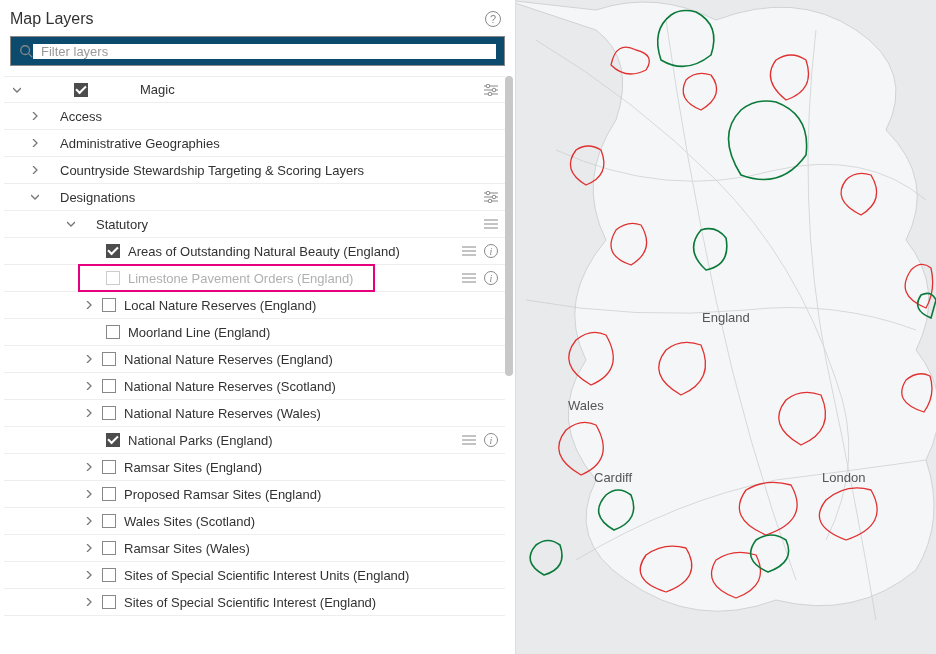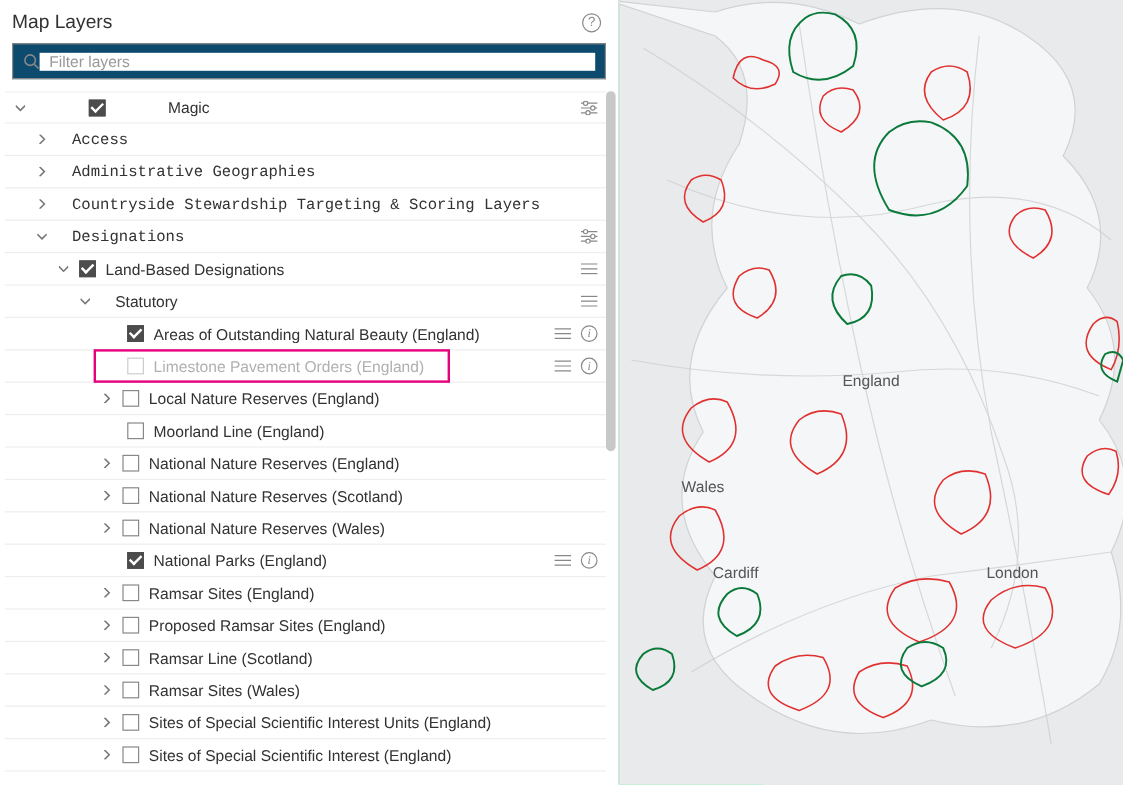--- a/index.html
+++ b/index.html
@@ -27,21 +27,21 @@
 .cb.disabled { border-color: #ccc; }
 .spacer { width: 18px; flex-shrink: 0; }
 .label { flex: 1; font-size: 13px; color: #323232; white-space: nowrap; overflow: hidden; text-overflow: ellipsis; }
 .label.muted { color: #b0b0b0; }
 .actions { display: flex; align-items: center; gap: 6px; color: #888; flex-shrink: 0; }
 .menu-icon, .info-icon, .sliders-icon { width: 16px; display: flex; align-items: center; justify-content: center; cursor: pointer; }
 .info-icon .circ { width: 14px; height: 14px; border: 1px solid #888; border-radius: 50%; display: flex; align-items: center; justify-content: center; font-size: 10px; font-style: italic; font-family: Georgia, serif; }
 .highlight { position: relative; }
 .highlight::before { content: ""; position: absolute; left: 74px; right: 130px; top: -1px; bottom: -1px; border: 2px solid #e6007e; pointer-events: none; }
 .indent-0 { padding-left: 6px; }
-.indent-1 { padding-left: 24px; font-family: Liberation Mono, monospace; }
+.indent-1 { padding-left: 24px; }
 .indent-2 { padding-left: 42px; }
 .indent-3 { padding-left: 60px; }
 .indent-4 { padding-left: 78px; }
 .map { flex: 1; position: relative; background: #86efac; overflow: hidden; }
 .map svg { width: 100%; height: 100%; }
 .map-label { position: absolute; font-size: 13px; color: #555; font-weight: 500; pointer-events: none; }
 </style>
 </head>
 <body>
 
@@ -127,181 +127,163 @@
                 <line x1="0" y1="2" x2="14" y2="2" stroke="#888"></line>
                 <circle cx="4" cy="2" r="1.8" fill="#fff" stroke="#888"></circle>
                 <line x1="0" y1="6" x2="14" y2="6" stroke="#888"></line>
                 <circle cx="10" cy="6" r="1.8" fill="#fff" stroke="#888"></circle>
                 <line x1="0" y1="10" x2="14" y2="10" stroke="#888"></line>
                 <circle cx="6" cy="10" r="1.8" fill="#fff" stroke="#888"></circle>
               </svg>
             </span>
           </span>
         </div>
-        <div class="row indent-2">
+        <div class="row indent-3">
           <span class="chev">
             <svg width="8" height="8" viewBox="0 0 8 8">
               <path d="M0 2 L4 6 L8 2" fill="none" stroke="#777" stroke-width="1.3"></path>
             </svg>
           </span>
-          <span class="cb checked"></span>
-          <span class="label">Land-Based Designations</span>
+          <span class="spacer"></span>
+          <span class="label">Statutory</span>
           <span class="actions">
             <span class="menu-icon">
               <svg width="14" height="10" viewBox="0 0 14 10">
                 <line x1="0" y1="1" x2="14" y2="1" stroke="#888"></line>
                 <line x1="0" y1="5" x2="14" y2="5" stroke="#888"></line>
                 <line x1="0" y1="9" x2="14" y2="9" stroke="#888"></line>
               </svg>
             </span>
           </span>
         </div>
-        <div class="row indent-3">
-          <span class="chev">
-            <svg width="8" height="8" viewBox="0 0 8 8">
-              <path d="M0 2 L4 6 L8 2" fill="none" stroke="#777" stroke-width="1.3"></path>
-            </svg>
-          </span>
-          <span class="spacer"></span>
-          <span class="label">Statutory</span>
+        <div class="row indent-4">
+          <span class="spacer"></span>
+          <span class="cb checked"></span>
+          <span class="label">Areas of Outstanding Natural Beauty (England)</span>
           <span class="actions">
             <span class="menu-icon">
               <svg width="14" height="10" viewBox="0 0 14 10">
                 <line x1="0" y1="1" x2="14" y2="1" stroke="#888"></line>
                 <line x1="0" y1="5" x2="14" y2="5" stroke="#888"></line>
                 <line x1="0" y1="9" x2="14" y2="9" stroke="#888"></line>
               </svg>
             </span>
-          </span>
-        </div>
-        <div class="row indent-4">
-          <span class="spacer"></span>
-          <span class="cb checked"></span>
-          <span class="label">Areas of Outstanding Natural Beauty (England)</span>
+            <span class="info-icon">
+              <span class="circ">i</span>
+            </span>
+          </span>
+        </div>
+        <div class="row indent-4 highlight">
+          <span class="spacer"></span>
+          <span class="cb disabled"></span>
+          <span class="label muted">Limestone Pavement Orders (England)</span>
           <span class="actions">
             <span class="menu-icon">
               <svg width="14" height="10" viewBox="0 0 14 10">
                 <line x1="0" y1="1" x2="14" y2="1" stroke="#888"></line>
                 <line x1="0" y1="5" x2="14" y2="5" stroke="#888"></line>
                 <line x1="0" y1="9" x2="14" y2="9" stroke="#888"></line>
               </svg>
             </span>
             <span class="info-icon">
               <span class="circ">i</span>
             </span>
           </span>
         </div>
-        <div class="row indent-4 highlight">
-          <span class="spacer"></span>
-          <span class="cb disabled"></span>
-          <span class="label muted">Limestone Pavement Orders (England)</span>
+        <div class="row indent-4">
+          <span class="chev">
+            <svg width="8" height="8" viewBox="0 0 8 8">
+              <path d="M2 0 L6 4 L2 8" fill="none" stroke="#777" stroke-width="1.3"></path>
+            </svg>
+          </span>
+          <span class="cb"></span>
+          <span class="label">Local Nature Reserves (England)</span>
+          <span class="actions"></span>
+        </div>
+        <div class="row indent-4">
+          <span class="spacer"></span>
+          <span class="cb"></span>
+          <span class="label">Moorland Line (England)</span>
+          <span class="actions"></span>
+        </div>
+        <div class="row indent-4">
+          <span class="chev">
+            <svg width="8" height="8" viewBox="0 0 8 8">
+              <path d="M2 0 L6 4 L2 8" fill="none" stroke="#777" stroke-width="1.3"></path>
+            </svg>
+          </span>
+          <span class="cb"></span>
+          <span class="label">National Nature Reserves (England)</span>
+          <span class="actions"></span>
+        </div>
+        <div class="row indent-4">
+          <span class="chev">
+            <svg width="8" height="8" viewBox="0 0 8 8">
+              <path d="M2 0 L6 4 L2 8" fill="none" stroke="#777" stroke-width="1.3"></path>
+            </svg>
+          </span>
+          <span class="cb"></span>
+          <span class="label">National Nature Reserves (Scotland)</span>
+          <span class="actions"></span>
+        </div>
+        <div class="row indent-4">
+          <span class="chev">
+            <svg width="8" height="8" viewBox="0 0 8 8">
+              <path d="M2 0 L6 4 L2 8" fill="none" stroke="#777" stroke-width="1.3"></path>
+            </svg>
+          </span>
+          <span class="cb"></span>
+          <span class="label">National Nature Reserves (Wales)</span>
+          <span class="actions"></span>
+        </div>
+        <div class="row indent-4">
+          <span class="spacer"></span>
+          <span class="cb checked"></span>
+          <span class="label">National Parks (England)</span>
           <span class="actions">
             <span class="menu-icon">
               <svg width="14" height="10" viewBox="0 0 14 10">
                 <line x1="0" y1="1" x2="14" y2="1" stroke="#888"></line>
                 <line x1="0" y1="5" x2="14" y2="5" stroke="#888"></line>
                 <line x1="0" y1="9" x2="14" y2="9" stroke="#888"></line>
               </svg>
             </span>
             <span class="info-icon">
               <span class="circ">i</span>
             </span>
           </span>
         </div>
         <div class="row indent-4">
           <span class="chev">
             <svg width="8" height="8" viewBox="0 0 8 8">
               <path d="M2 0 L6 4 L2 8" fill="none" stroke="#777" stroke-width="1.3"></path>
             </svg>
           </span>
           <span class="cb"></span>
-          <span class="label">Local Nature Reserves (England)</span>
-          <span class="actions"></span>
-        </div>
-        <div class="row indent-4">
-          <span class="spacer"></span>
-          <span class="cb"></span>
-          <span class="label">Moorland Line (England)</span>
-          <span class="actions"></span>
-        </div>
-        <div class="row indent-4">
-          <span class="chev">
-            <svg width="8" height="8" viewBox="0 0 8 8">
-              <path d="M2 0 L6 4 L2 8" fill="none" stroke="#777" stroke-width="1.3"></path>
-            </svg>
-          </span>
-          <span class="cb"></span>
-          <span class="label">National Nature Reserves (England)</span>
-          <span class="actions"></span>
-        </div>
-        <div class="row indent-4">
-          <span class="chev">
-            <svg width="8" height="8" viewBox="0 0 8 8">
-              <path d="M2 0 L6 4 L2 8" fill="none" stroke="#777" stroke-width="1.3"></path>
-            </svg>
-          </span>
-          <span class="cb"></span>
-          <span class="label">National Nature Reserves (Scotland)</span>
-          <span class="actions"></span>
-        </div>
-        <div class="row indent-4">
-          <span class="chev">
-            <svg width="8" height="8" viewBox="0 0 8 8">
-              <path d="M2 0 L6 4 L2 8" fill="none" stroke="#777" stroke-width="1.3"></path>
-            </svg>
-          </span>
-          <span class="cb"></span>
-          <span class="label">National Nature Reserves (Wales)</span>
-          <span class="actions"></span>
-        </div>
-        <div class="row indent-4">
-          <span class="spacer"></span>
-          <span class="cb checked"></span>
-          <span class="label">National Parks (England)</span>
-          <span class="actions">
-            <span class="menu-icon">
-              <svg width="14" height="10" viewBox="0 0 14 10">
-                <line x1="0" y1="1" x2="14" y2="1" stroke="#888"></line>
-                <line x1="0" y1="5" x2="14" y2="5" stroke="#888"></line>
-                <line x1="0" y1="9" x2="14" y2="9" stroke="#888"></line>
-              </svg>
-            </span>
-            <span class="info-icon">
-              <span class="circ">i</span>
-            </span>
-          </span>
-        </div>
-        <div class="row indent-4">
-          <span class="chev">
-            <svg width="8" height="8" viewBox="0 0 8 8">
-              <path d="M2 0 L6 4 L2 8" fill="none" stroke="#777" stroke-width="1.3"></path>
-            </svg>
-          </span>
-          <span class="cb"></span>
           <span class="label">Ramsar Sites (England)</span>
           <span class="actions"></span>
         </div>
         <div class="row indent-4">
           <span class="chev">
             <svg width="8" height="8" viewBox="0 0 8 8">
               <path d="M2 0 L6 4 L2 8" fill="none" stroke="#777" stroke-width="1.3"></path>
             </svg>
           </span>
           <span class="cb"></span>
           <span class="label">Proposed Ramsar Sites (England)</span>
           <span class="actions"></span>
         </div>
         <div class="row indent-4">
           <span class="chev">
             <svg width="8" height="8" viewBox="0 0 8 8">
               <path d="M2 0 L6 4 L2 8" fill="none" stroke="#777" stroke-width="1.3"></path>
             </svg>
           </span>
           <span class="cb"></span>
-          <span class="label">Ramsar Line (Scotland)</span>
+          <span class="label">Wales Sites (Scotland)</span>
           <span class="actions"></span>
         </div>
         <div class="row indent-4">
           <span class="chev">
             <svg width="8" height="8" viewBox="0 0 8 8">
               <path d="M2 0 L6 4 L2 8" fill="none" stroke="#777" stroke-width="1.3"></path>
             </svg>
           </span>
           <span class="cb"></span>
           <span class="label">Ramsar Sites (Wales)</span>

